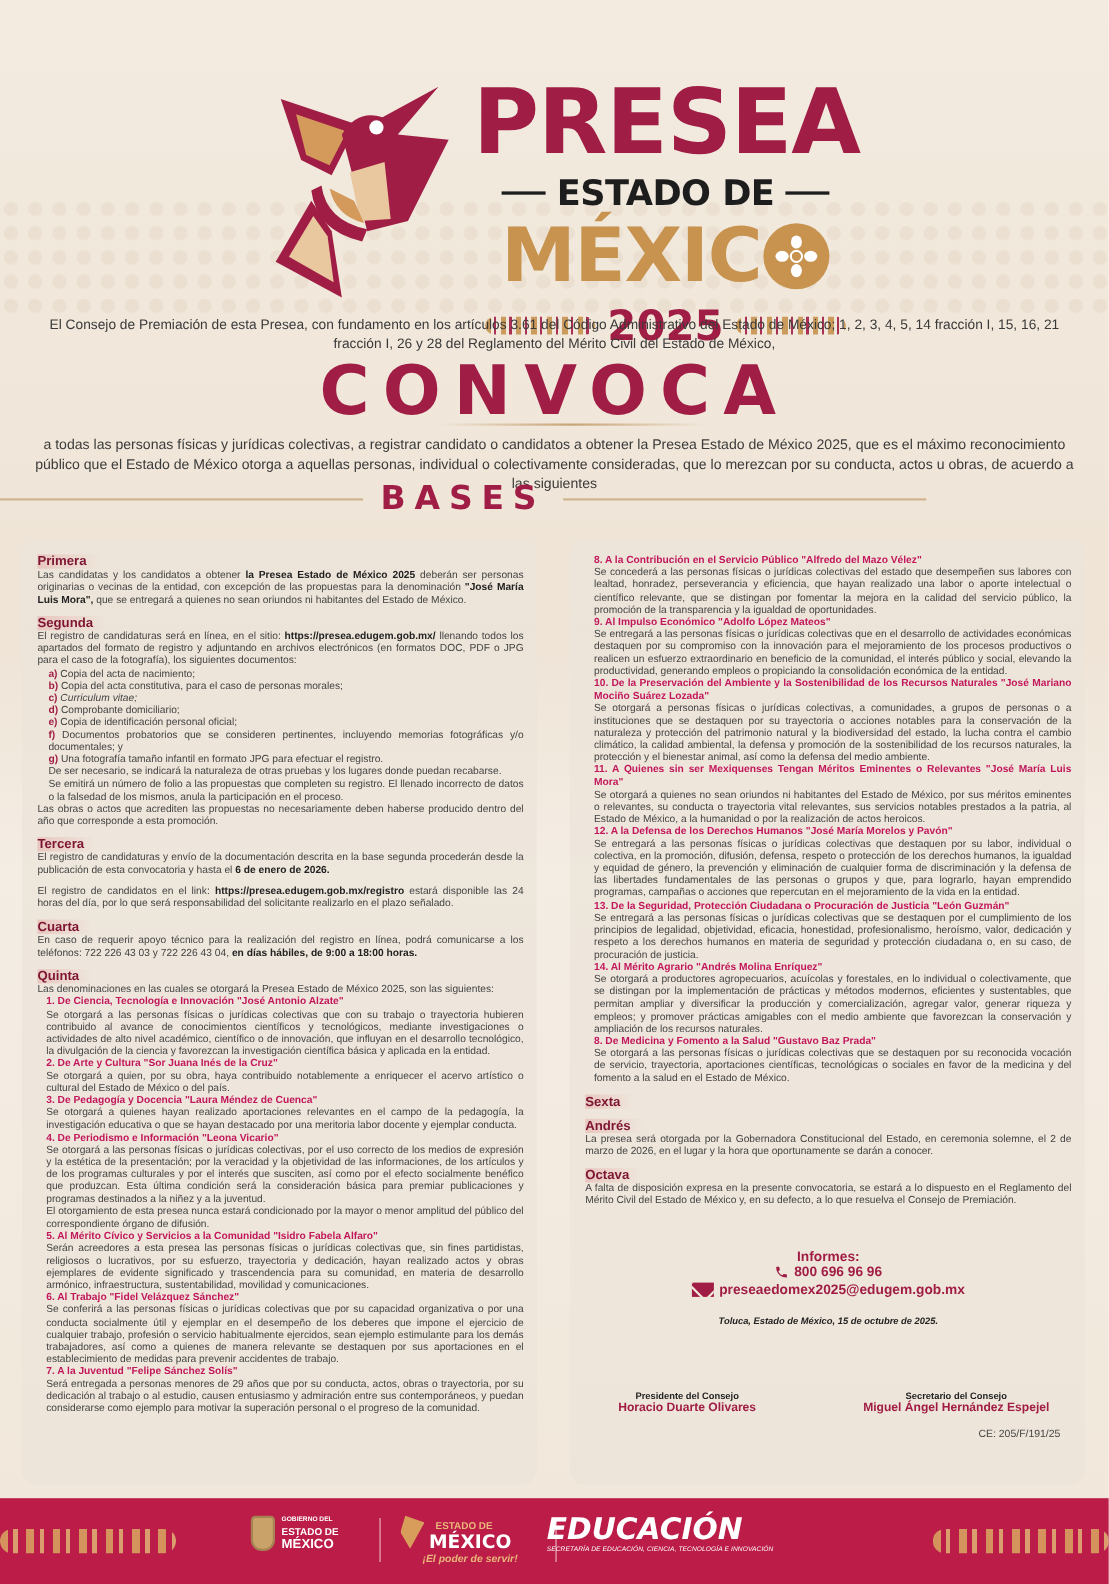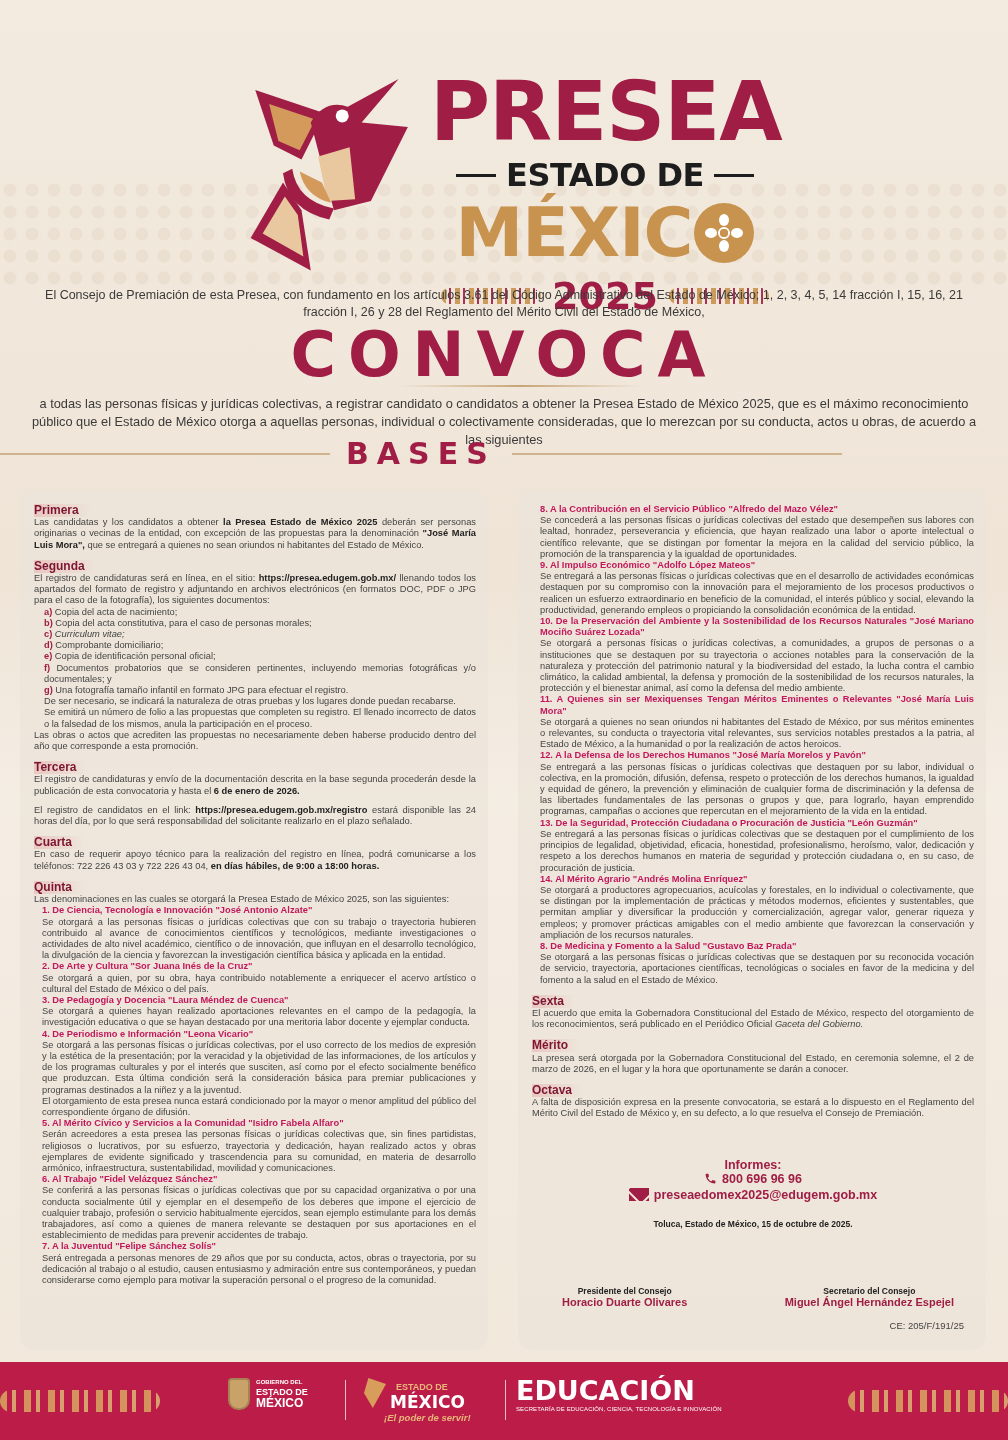--- a/index.html
+++ b/index.html
@@ -49,21 +49,21 @@
   .list { margin-left: 10px; }
   .list .lt { color: #a01d45; font-weight: 700; }
   .b { font-weight: 700; color: #222; }
   .i { font-style: italic; }
 
   .contact { text-align: center; margin-top: 40px; }
   .contact .lbl { color: #a01d45; font-weight: 700; font-size: 12.5px; }
   .contact .row { color: #a01d45; font-weight: 700; font-size: 12.5px; display: flex; align-items: center; justify-content: center; gap: 5px; line-height: 16px; }
   .icon-mail { width: 20px; height: 13px; background: #a01d45; position: relative; overflow: hidden; }
   .icon-mail::after { content: ""; position: absolute; left: 1px; top: -9px; width: 18px; height: 18px; border: 2px solid #f1e7da; transform: rotate(45deg); }
-  .date { text-align: center; font-weight: 700; font-size: 8.5px; color: #222; margin-top: 16px; }
+  .date { text-align: center; font-weight: 700; font-size: 8.5px; color: #222; margin-top: 16px; font-style: italic; }
   .signs { display: flex; justify-content: space-between; margin-top: 56px; padding: 0 20px 0 30px; }
   .sign { text-align: center; }
   .sign .role { font-weight: 700; font-size: 8.5px; color: #222; }
   .sign .name { font-weight: 700; font-size: 11px; color: #a01d45; }
   .ce { text-align: right; font-size: 9.5px; color: #444; margin-top: 12px; padding-right: 10px; }
 
   .footer { position: absolute; left: 0; top: 1362px; width: 1008px; height: 78px; background: #bb1d48; display: flex; align-items: center; }
   .f-orn { position: absolute; top: 28px; width: 160px; height: 22px; background: repeating-linear-gradient(90deg, #d9a760 0 7px, transparent 7px 12px, #e0b575 12px 16px, transparent 16px 24px); border-radius: 11px; opacity: 0.85; }
   .f-orn.l { left: 0; } .f-orn.r { right: 0; }
   .f-gob { position: absolute; left: 228px; top: 15px; display: flex; align-items: center; gap: 6px; }
@@ -71,21 +71,21 @@
   .f-gob .txt { color: #fff; line-height: 10px; }
   .f-gob .s1 { font-size: 6px; font-weight: 700; }
   .f-gob .s2 { font-size: 9px; font-weight: 700; }
   .f-gob .s3 { font-size: 12px; font-weight: 700; line-height: 13px; }
   .vsep { position: absolute; top: 18px; width: 1px; height: 40px; background: rgba(255,255,255,0.7); }
   .f-edomex { position: absolute; left: 360px; top: 14px; width: 140px; height: 50px; }
   .f-edomex .a { position: absolute; left: 36px; top: 6px; font-size: 9px; font-weight: 700; color: #e9b77a; }
   .f-edomex .b2 { position: absolute; left: 30px; top: 16px; font-size: 17px; font-weight: 900; color: #fff; font-family: "DejaVu Sans", sans-serif; }
   .f-edomex .c { position: absolute; left: 24px; top: 36px; font-size: 9.5px; font-weight: 700; font-style: italic; color: #e9b77a; }
   .f-edomex .bird-s { position: absolute; left: 4px; top: 2px; width: 22px; height: 30px; background: #d89d5b; clip-path: polygon(20% 0, 100% 20%, 70% 60%, 40% 100%, 0 50%); }
-  .f-edu { position: absolute; left: 516px; top: 14px; }
+  .f-edu { position: absolute; left: 497px; top: 14px; font-style: italic; }
   .f-edu .t { font-family: "DejaVu Sans", sans-serif; font-weight: 700; font-size: 27px; color: #fff; line-height: 30px; }
   .f-edu .s { font-size: 6px; color: #fff; letter-spacing: 0.1px; }
 </style>
 </head>
 <body>
 
 <div class="pattern-band"></div>
 
 <div class="header">
   <svg class="bird" viewBox="0 0 200 240">
@@ -219,25 +219,24 @@
     <div class="item-title">13. De la Seguridad, Protección Ciudadana o Procuración de Justicia "León Guzmán"</div>
     <div class="item-body">Se entregará a las personas físicas o jurídicas colectivas que se destaquen por el cumplimiento de los principios de legalidad, objetividad, eficacia, honestidad, profesionalismo, heroísmo, valor, dedicación y respeto a los derechos humanos en materia de seguridad y protección ciudadana o, en su caso, de procuración de justicia.</div>
     <div class="item-title">14. Al Mérito Agrario "Andrés Molina Enríquez"</div>
     <div class="item-body">Se otorgará a productores agropecuarios, acuícolas y forestales, en lo individual o colectivamente, que se distingan por la implementación de prácticas y métodos modernos, eficientes y sustentables, que permitan ampliar y diversificar la producción y comercialización, agregar valor, generar riqueza y empleos; y promover prácticas amigables con el medio ambiente que favorezcan la conservación y ampliación de los recursos naturales.</div>
     <div class="item-title">8. De Medicina y Fomento a la Salud "Gustavo Baz Prada"</div>
     <div class="item-body">Se otorgará a las personas físicas o jurídicas colectivas que se destaquen por su reconocida vocación de servicio, trayectoria, aportaciones científicas, tecnológicas o sociales en favor de la medicina y del fomento a la salud en el Estado de México.</div>
   </div>
 
   <div class="sec">
     <div class="sec-title">Sexta</div>
-    <div><span>El acuerdo que emita la Gobernadora Constitucional del Estado de México, respecto del otorgamiento de los reconocimientos, será publicado en el Periódico Oficial </span><span class="i">Gaceta del Gobierno.</span></div>
-  </div>
-
-  <div class="sec">
-    <div class="sec-title">Mérito</div>
+  </div>
+
+  <div class="sec">
+    <div class="sec-title">Andrés</div>
     <div>La presea será otorgada por la Gobernadora Constitucional del Estado, en ceremonia solemne, el 2 de marzo de 2026, en el lugar y la hora que oportunamente se darán a conocer.</div>
   </div>
 
   <div class="sec">
     <div class="sec-title">Octava</div>
     <div>A falta de disposición expresa en la presente convocatoria, se estará a lo dispuesto en el Reglamento del Mérito Civil del Estado de México y, en su defecto, a lo que resuelva el Consejo de Premiación.</div>
   </div>
 
   <div class="contact">
     <div class="lbl">Informes:</div>

